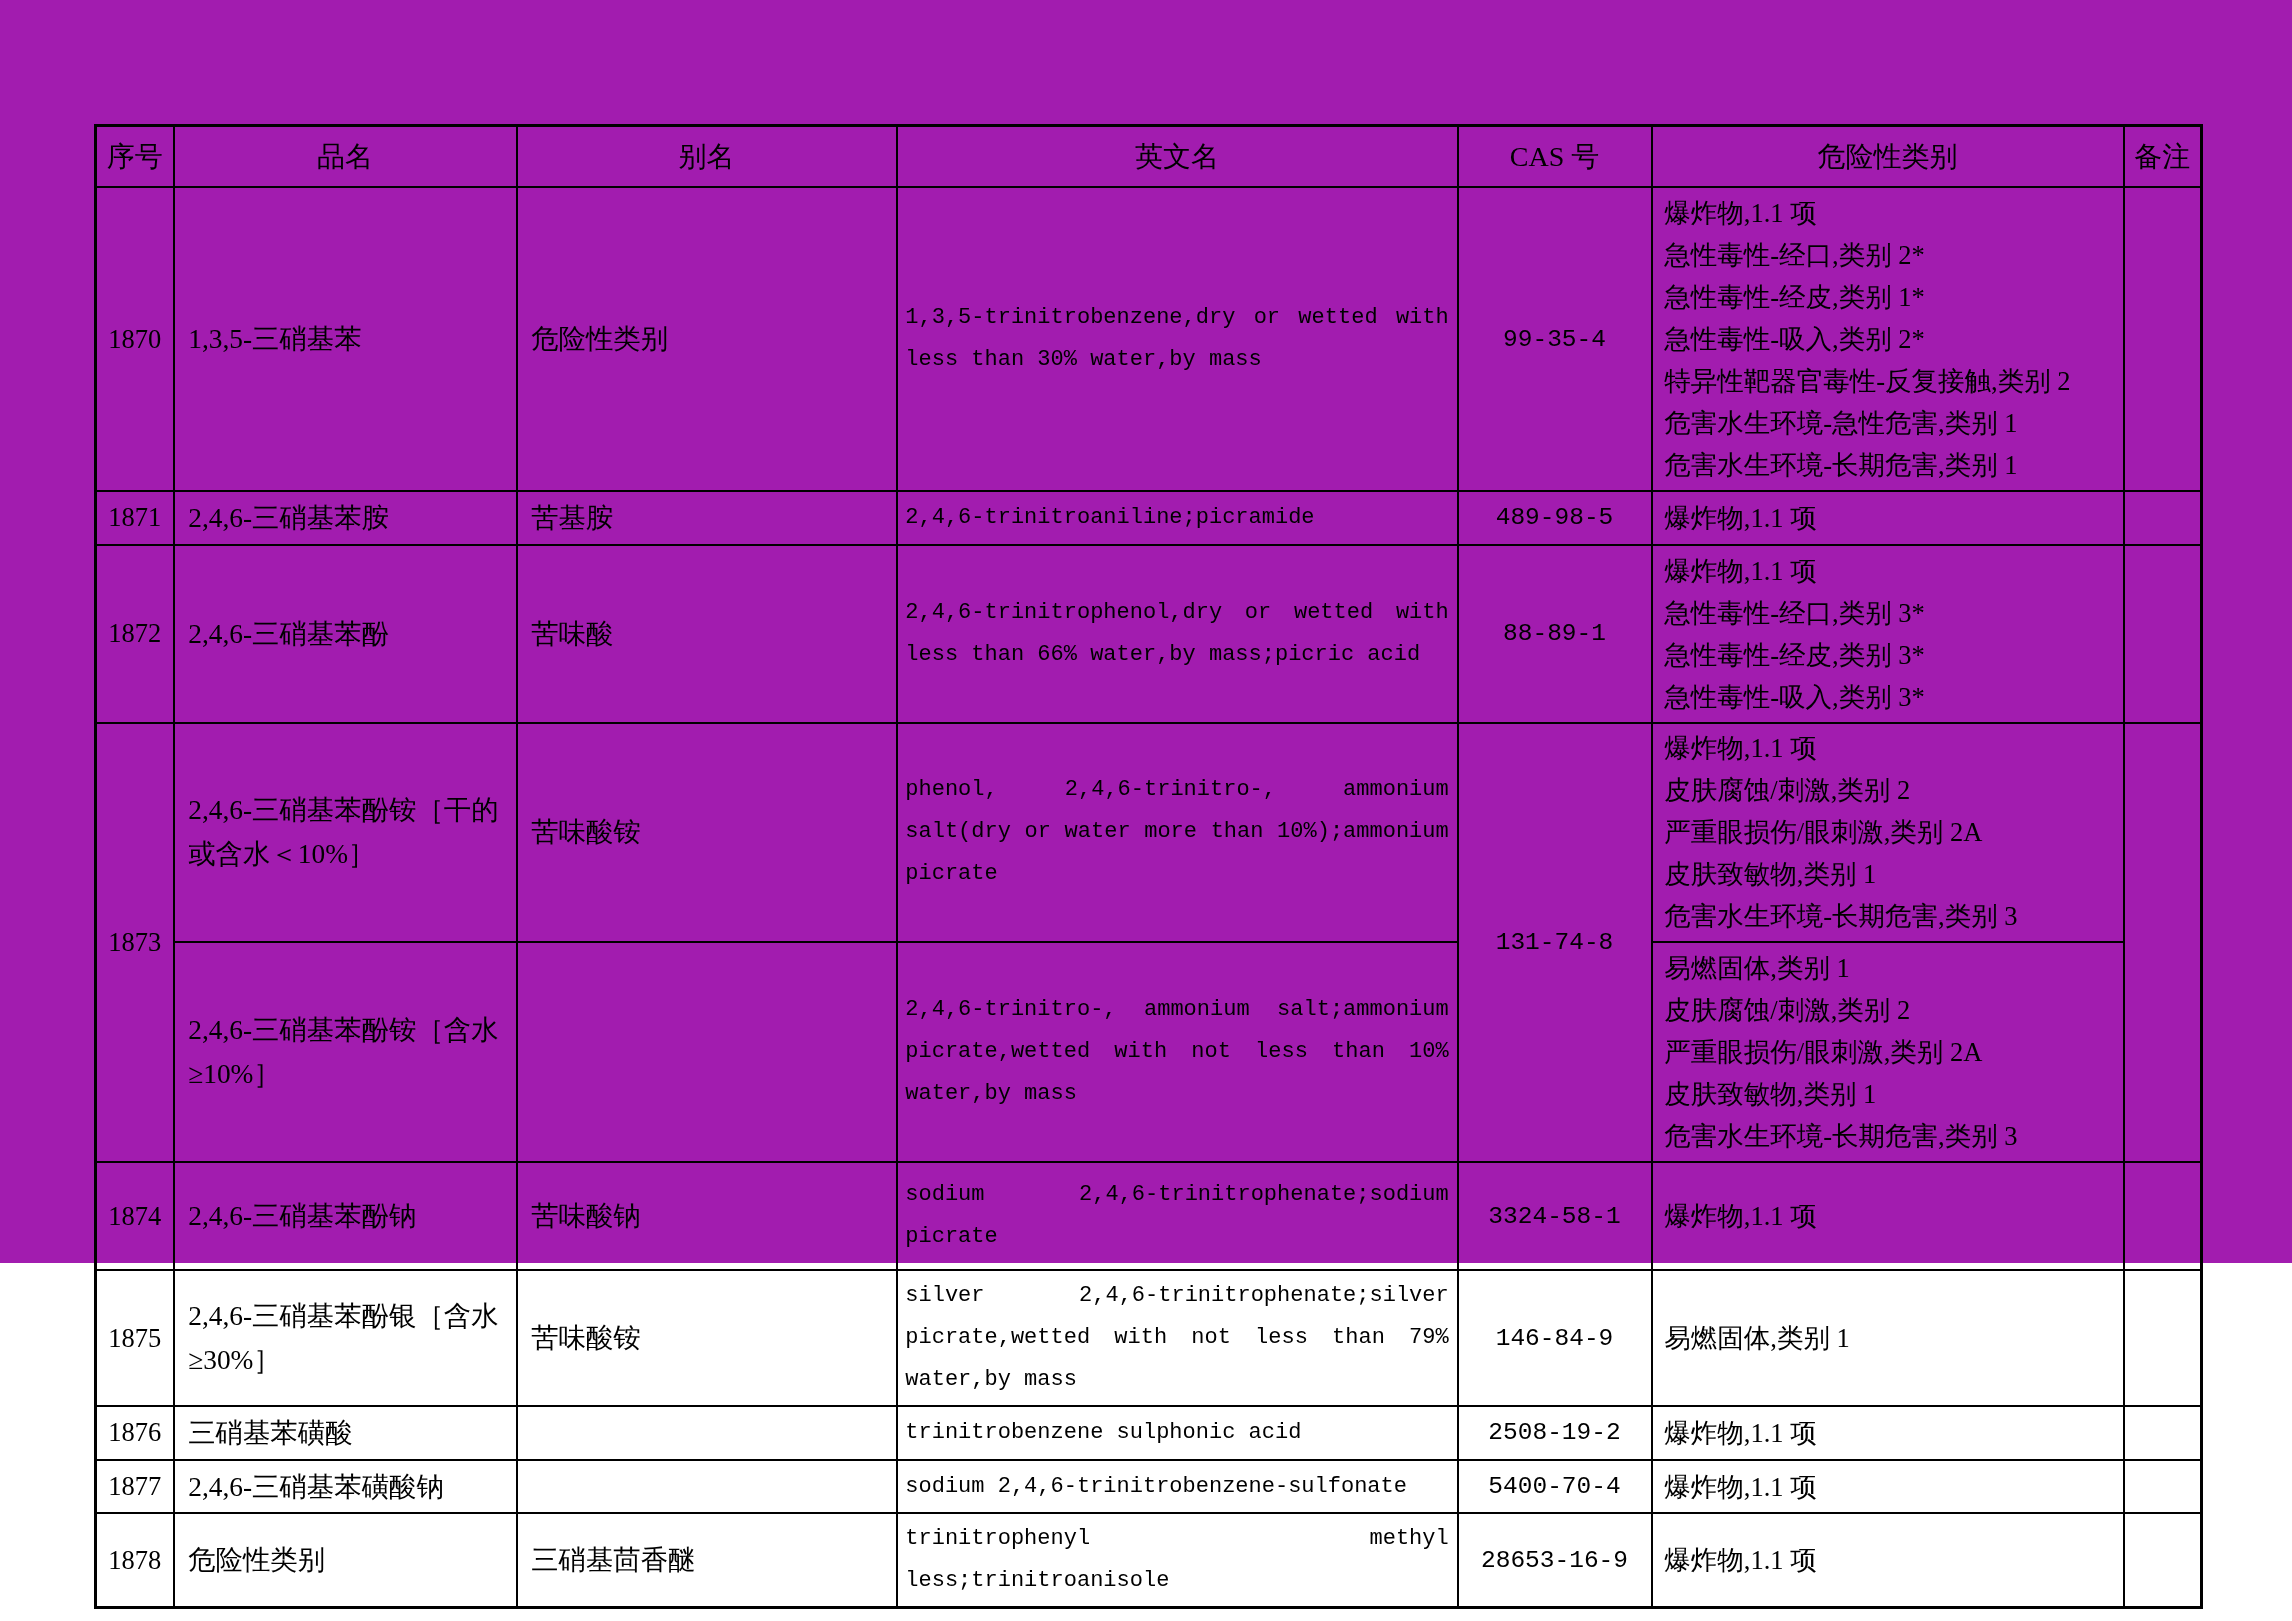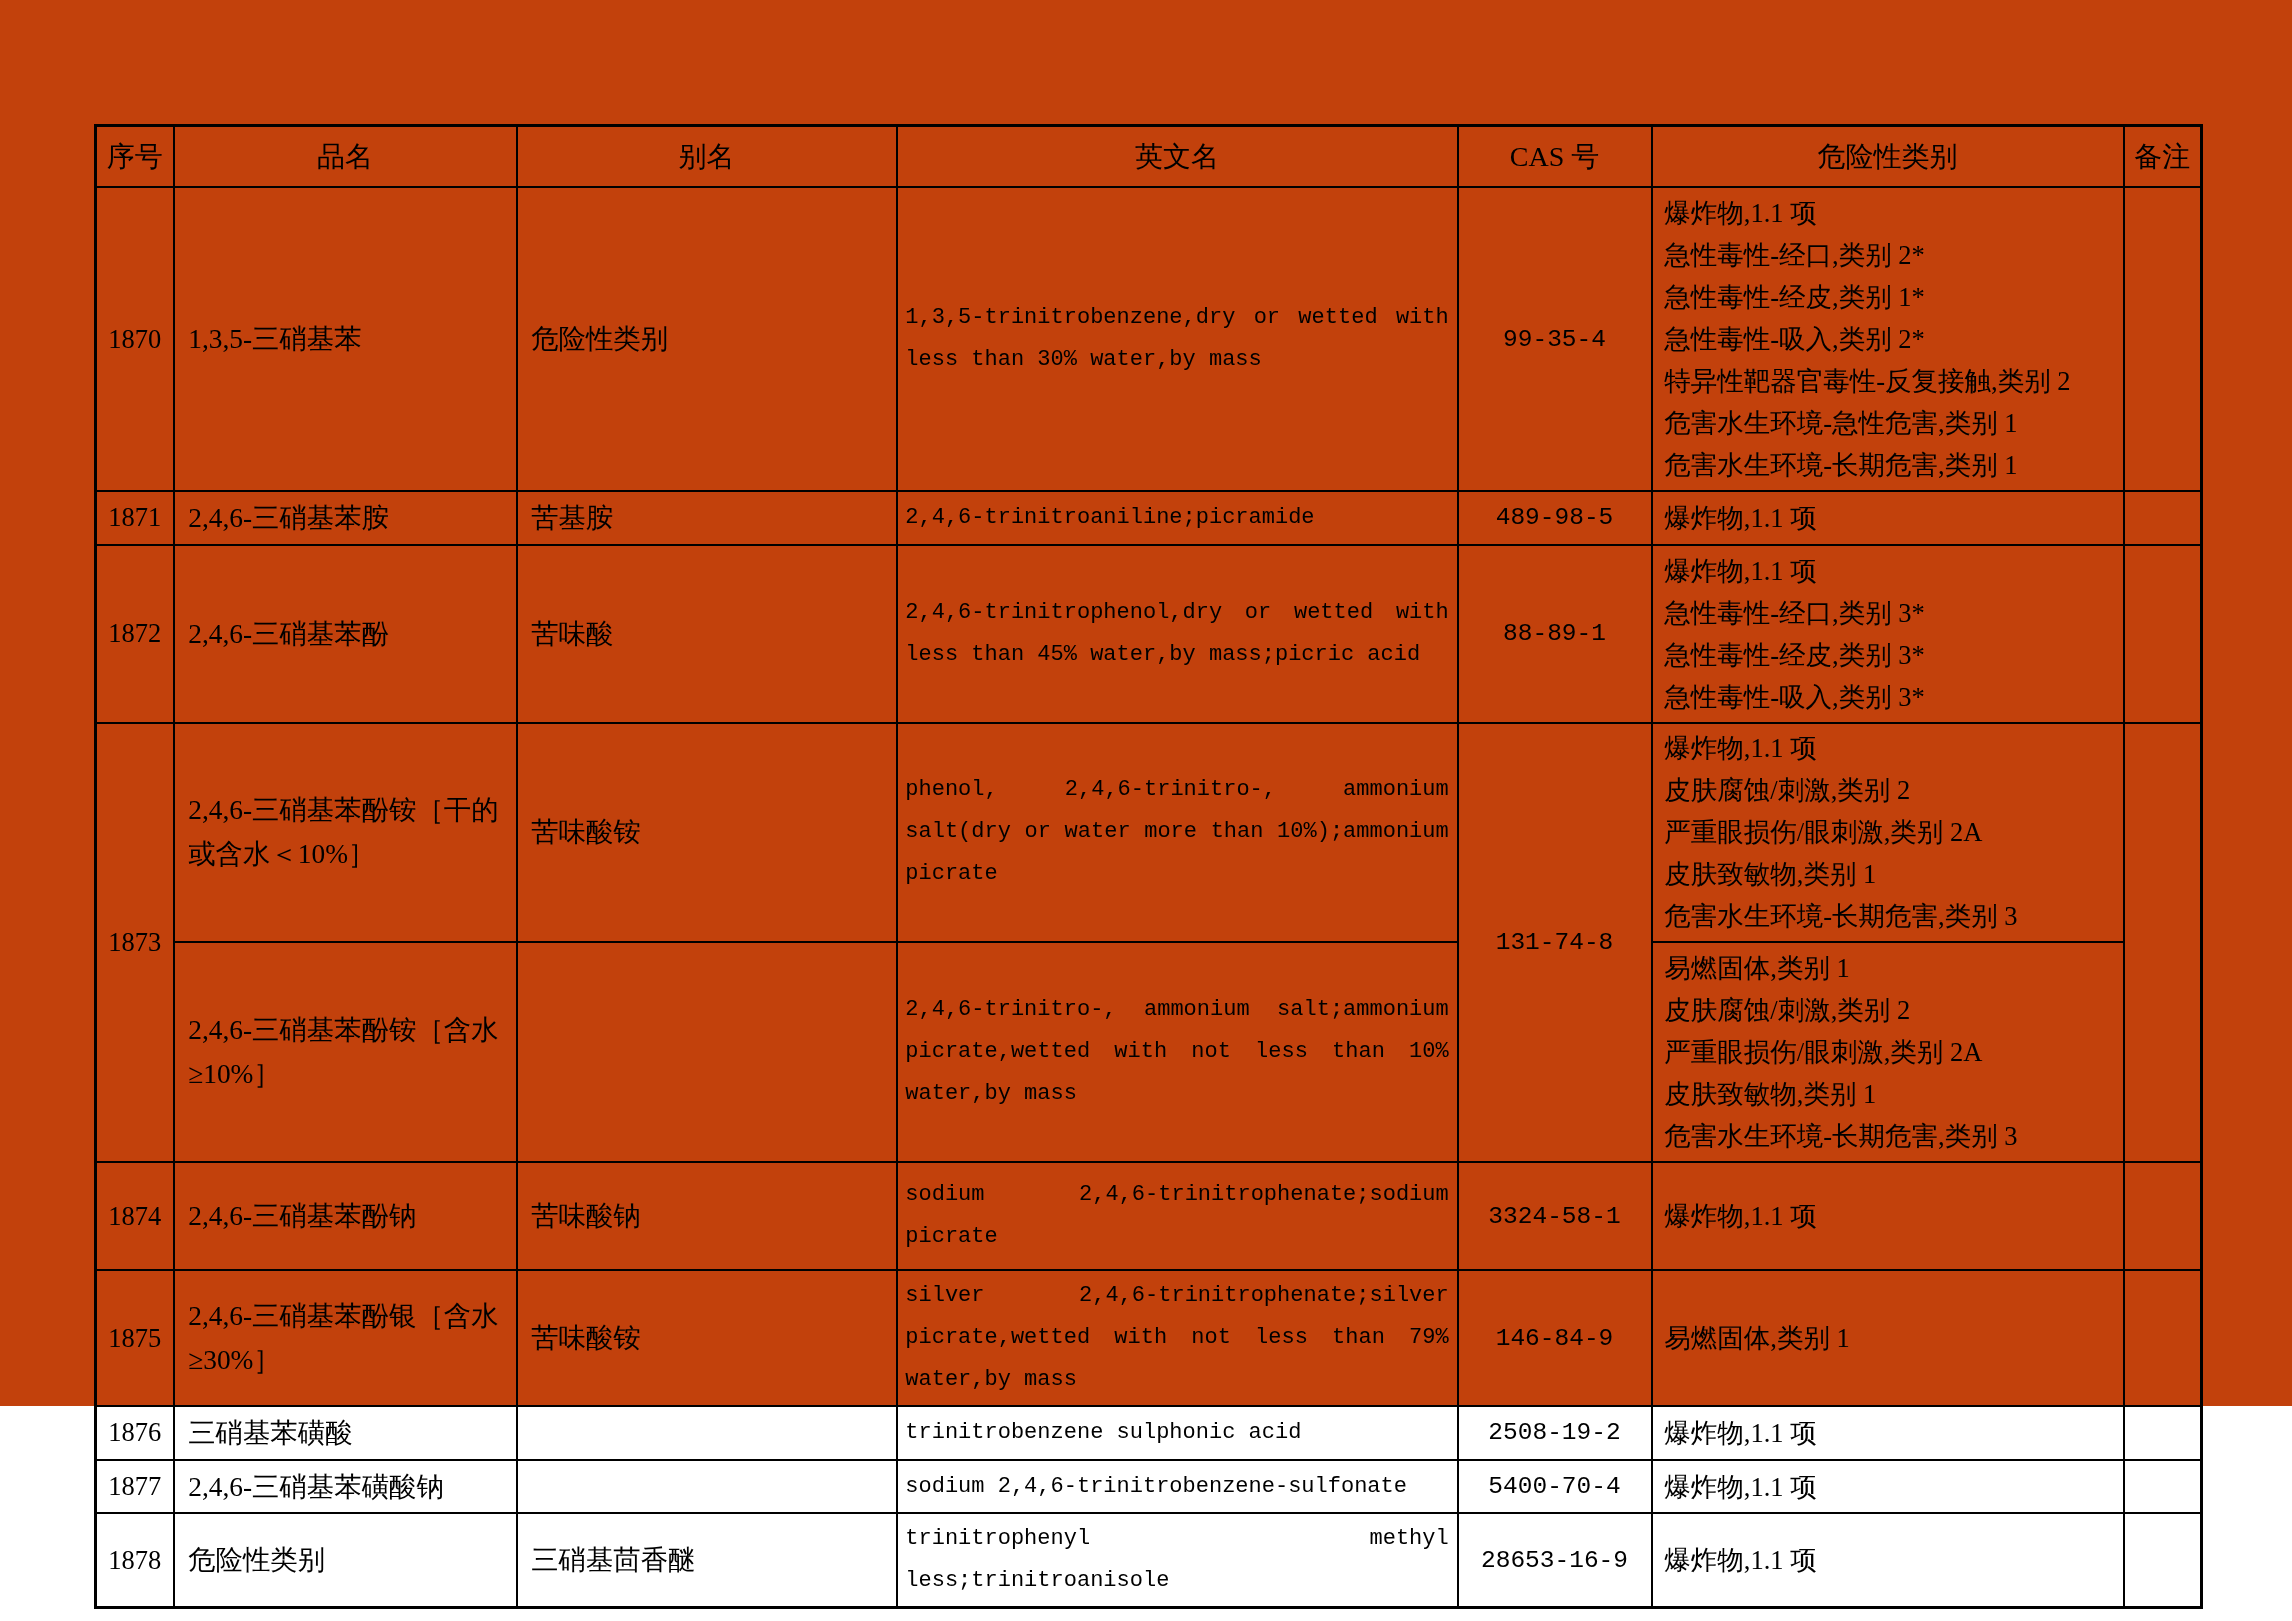--- a/index.html
+++ b/index.html
@@ -1,21 +1,21 @@
 <!DOCTYPE html>
 <html><head>
 <meta charset="utf-8">
 <style>
   html,body { margin:0; padding:0; background:#ffffff; }
   body {
     width:2293px; height:1621px; position:relative;
     font-family:"Liberation Serif","DejaVu Serif",serif;
     color:#000;
   }
-  .page { position:relative; width:2293px; height:1406px; background:#c2410c; }
+  .page { position:relative; width:2293px; height:1263px; background:#a21caf; }
 
   table.chem {
     position:absolute; left:94px; top:124px;
     width:2107px; table-layout:fixed;
     border-collapse:collapse;
     border:3.9px solid #000;
   }
   tr { border-top:2.9px solid #000; border-bottom:2.9px solid #000; }
   th, td {
     border:2px solid #000;
@@ -115,21 +115,21 @@
       <td class="en">2,4,6-trinitroaniline;picramide</td>
       <td class="cas">489-98-5</td>
       <td class="hazard">爆炸物,1.1 项</td>
       <td class="note"></td>
     </tr>
 
     <tr class="h-1872">
       <td class="seq">1872</td>
       <td class="name">2,4,6-三硝基苯酚</td>
       <td class="alias">苦味酸</td>
-      <td class="en">2,4,6-trinitrophenol,dry or wetted with less than 45% water,by mass;picric acid</td>
+      <td class="en">2,4,6-trinitrophenol,dry or wetted with less than 66% water,by mass;picric acid</td>
       <td class="cas">88-89-1</td>
       <td class="hazard">爆炸物,1.1 项
 急性毒性-经口,类别 3*
 急性毒性-经皮,类别 3*
 急性毒性-吸入,类别 3*</td>
       <td class="note"></td>
     </tr>
 
     <tr class="h-1873a">
       <td class="seq" rowspan="2">1873</td>

